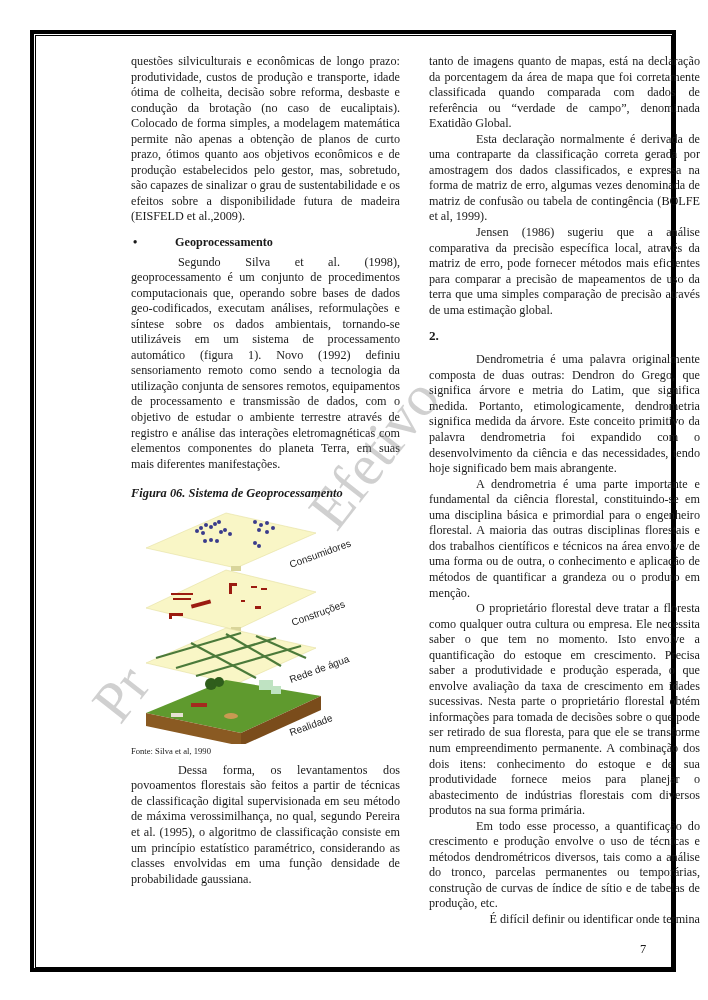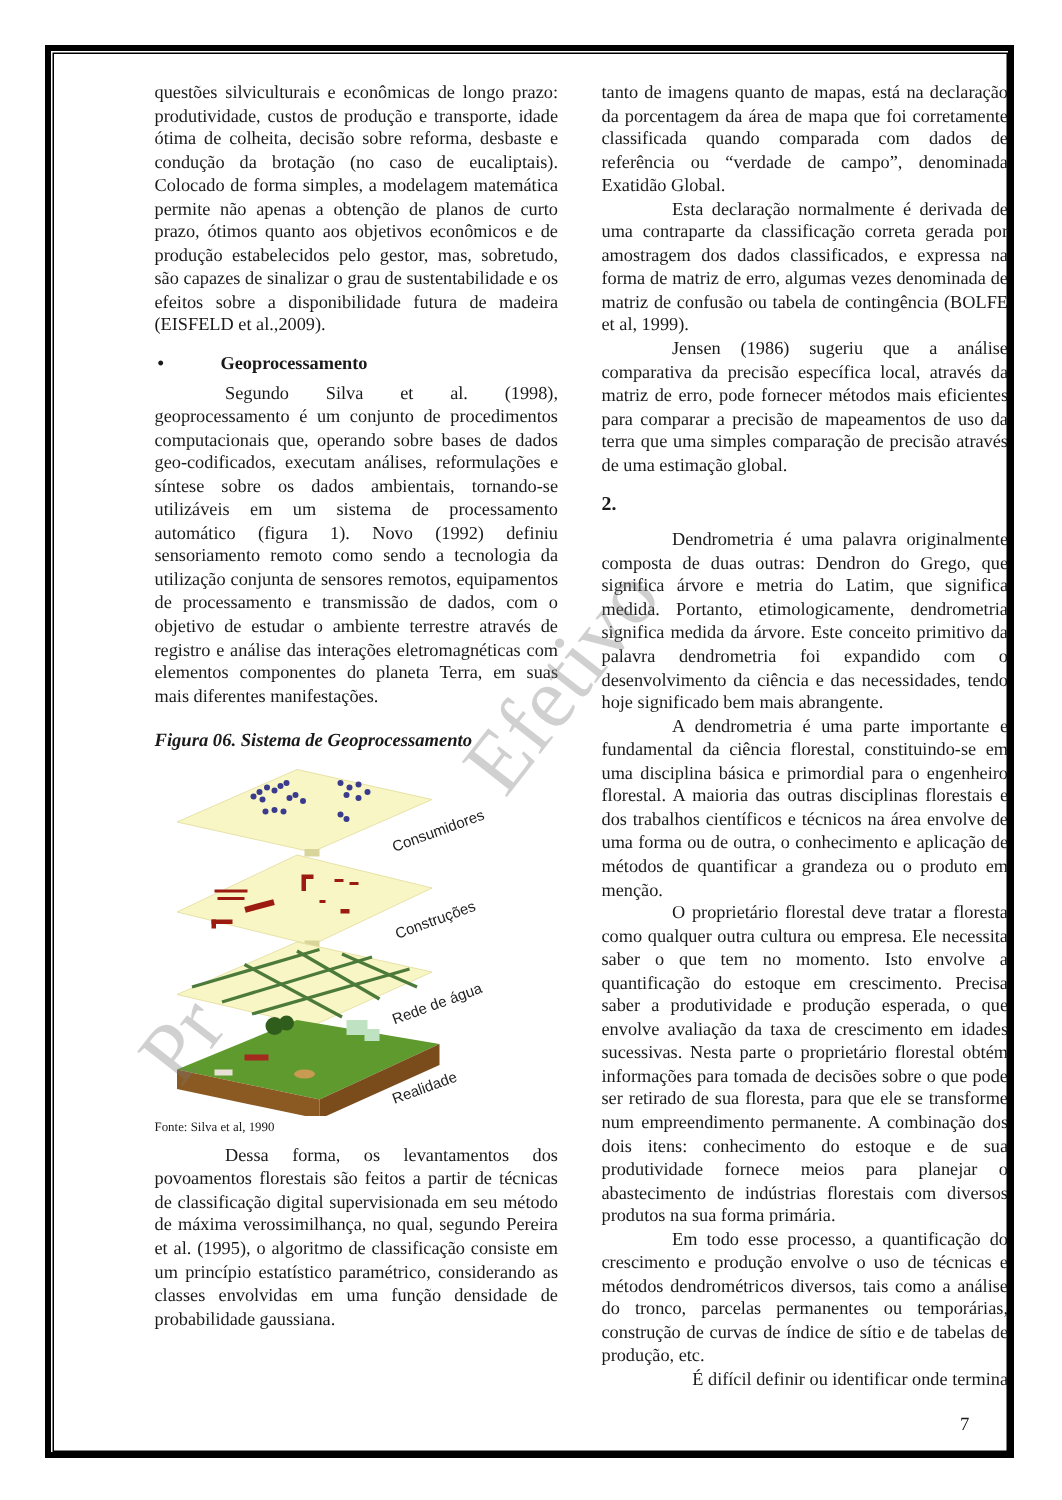--- a/index.html
+++ b/index.html
@@ -2,21 +2,21 @@
 <html><head>
 <meta charset="utf-8">
 <style>
   html, body { margin:0; padding:0; background:#ffffff; }
   body { width:708px; height:1000px; position:relative; overflow:hidden;
          font-family:"Liberation Serif", "DejaVu Serif", serif; color:#1a1a1a; }
   .frame-outer { position:absolute; left:30px; top:30px; width:646px; height:942px;
                  border:4px solid #000; box-sizing:border-box; }
   .frame-inner { position:absolute; left:35px; top:35px; width:637px; height:933px;
                  border:1px solid #000; box-sizing:border-box; }
-  .col { position:absolute; top:54px; font-size:12.2px; line-height:15.55px; }
+  .col { position:absolute; top:54px; font-size:12.2px; line-height:15.55px;margin-left:28px; }
   .col-left { left:103px; width:269px; }
   .col-right { left:401px; width:271px; }
   p { margin:0; text-align:justify; text-align-last:auto; }
   p.ind { text-indent:47px; }
   .bullet-head { display:flex; font-weight:bold; margin:10px 0 4px 0; }
   .bullet-head .dot { width:42px; padding-left:2px; }
   .section-head { display:flex; font-weight:bold; font-size:13.2px; line-height:16px; margin:10px 0 8px 0; }
   .section-head .num { width:43px; }
   .fig-caption { font-weight:bold; font-style:italic; margin:14px 0 6px 0; font-size:12.4px; }
   .figure { width:269px; height:236px; position:relative; }

